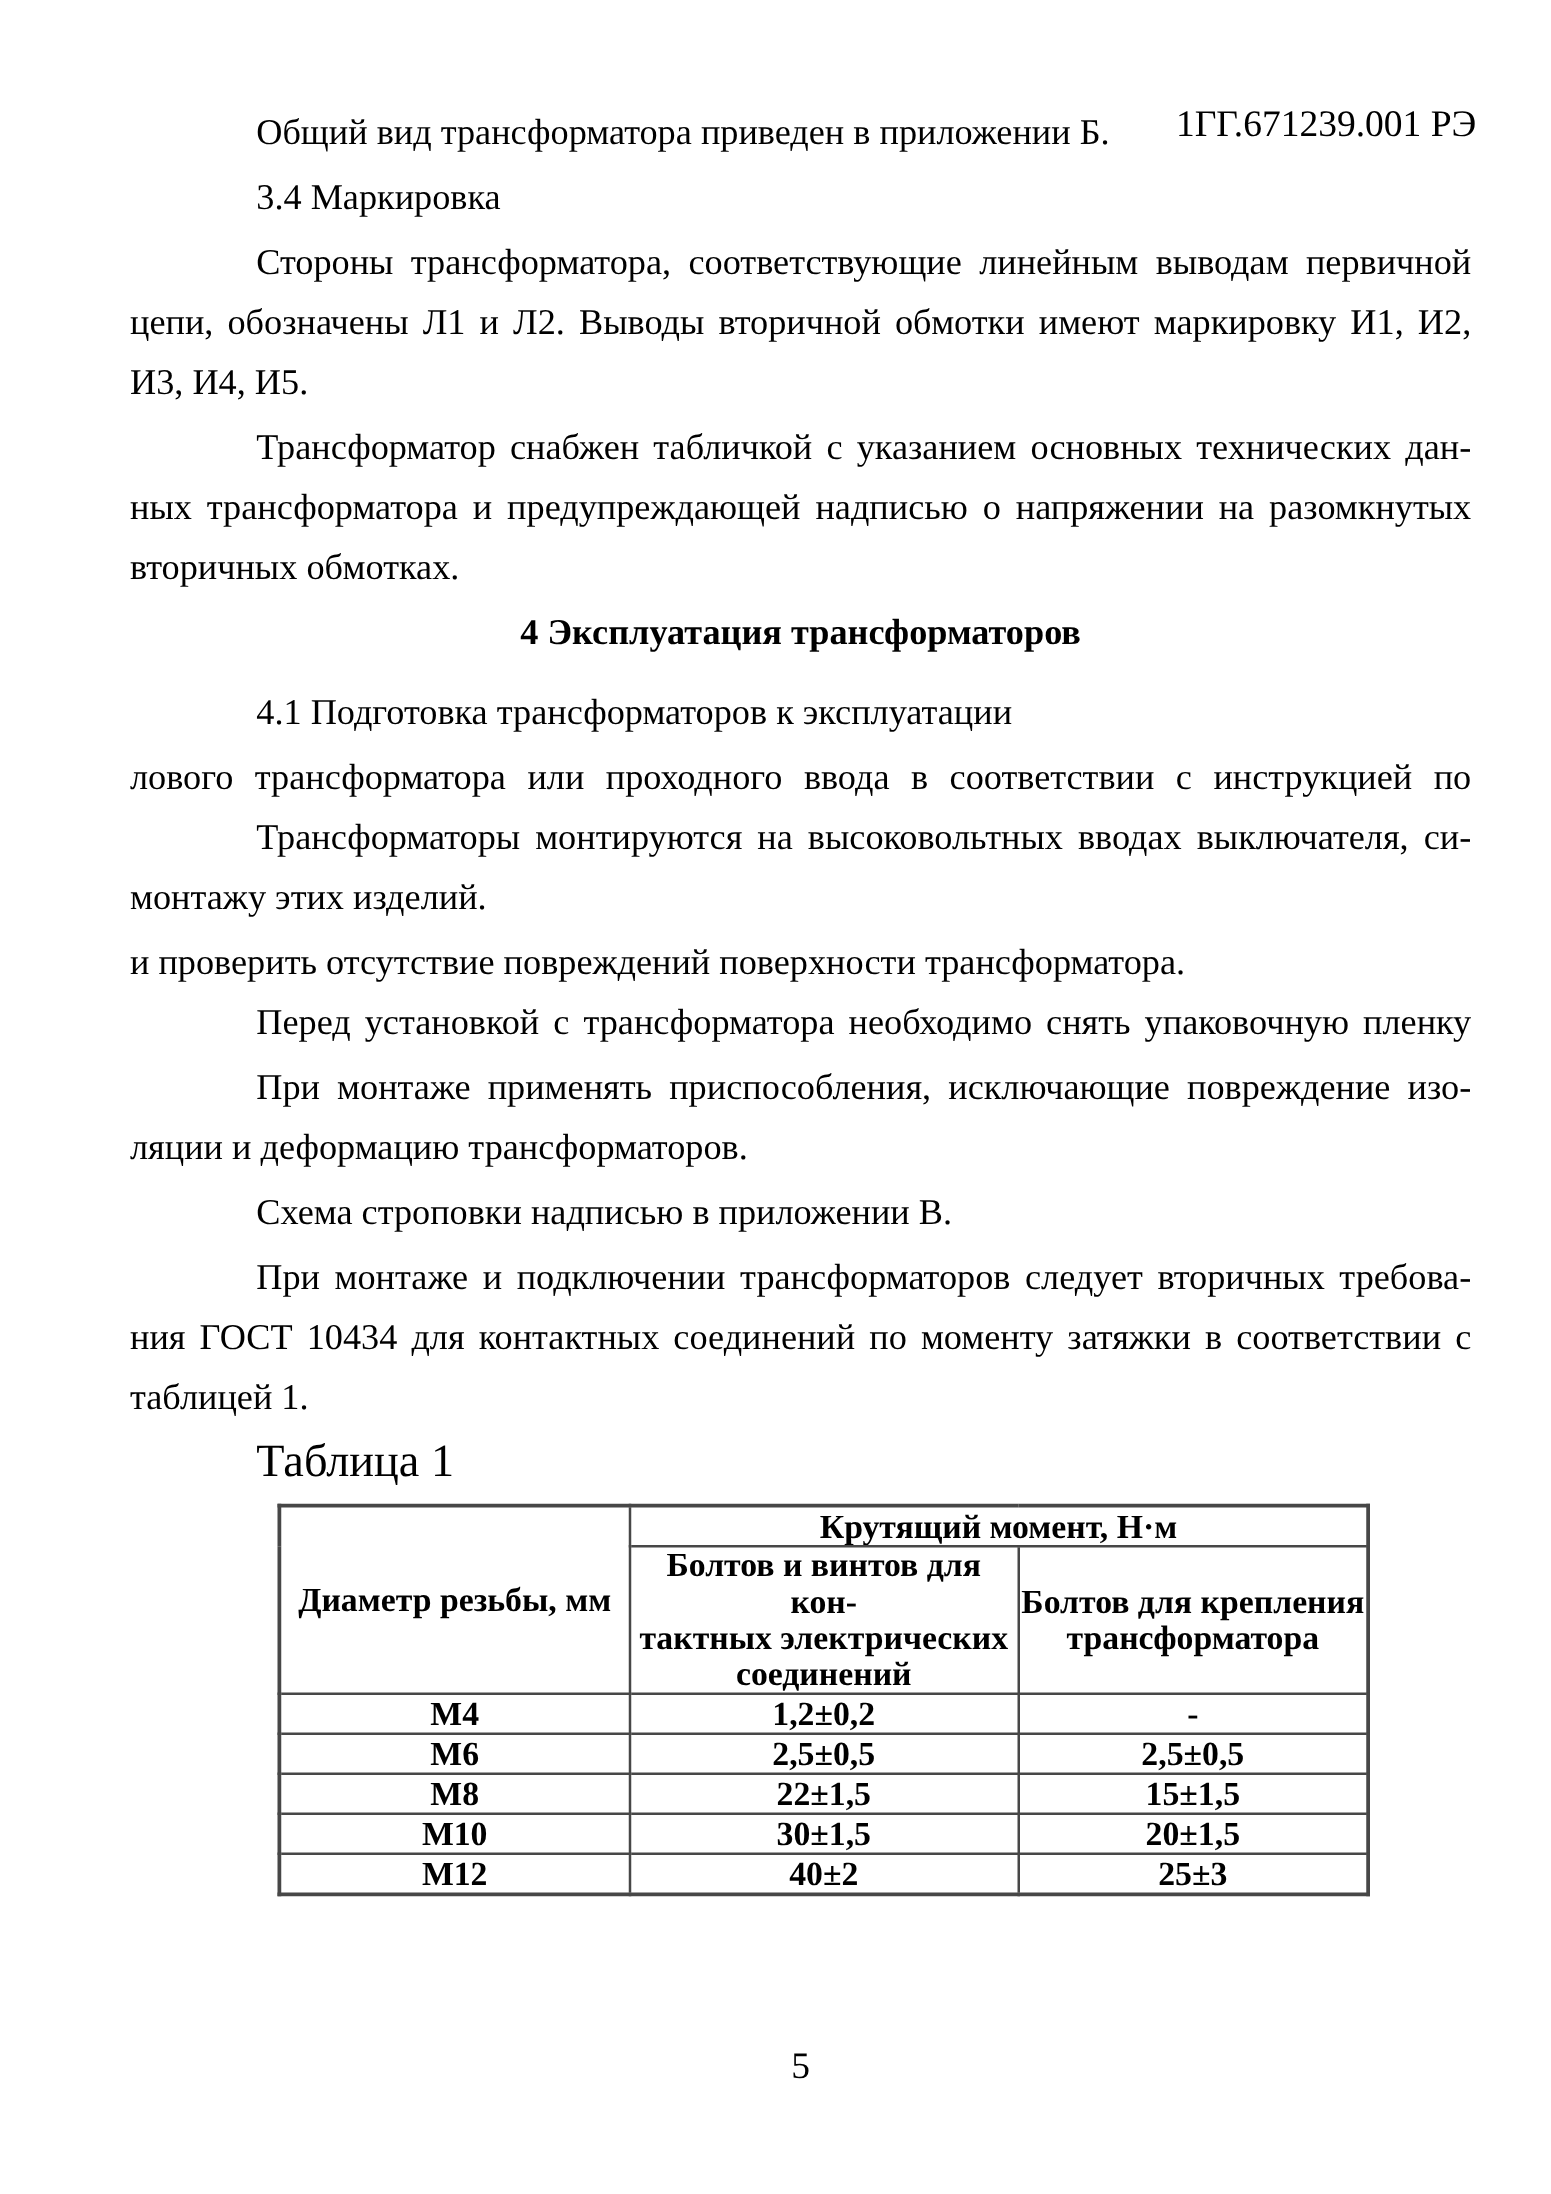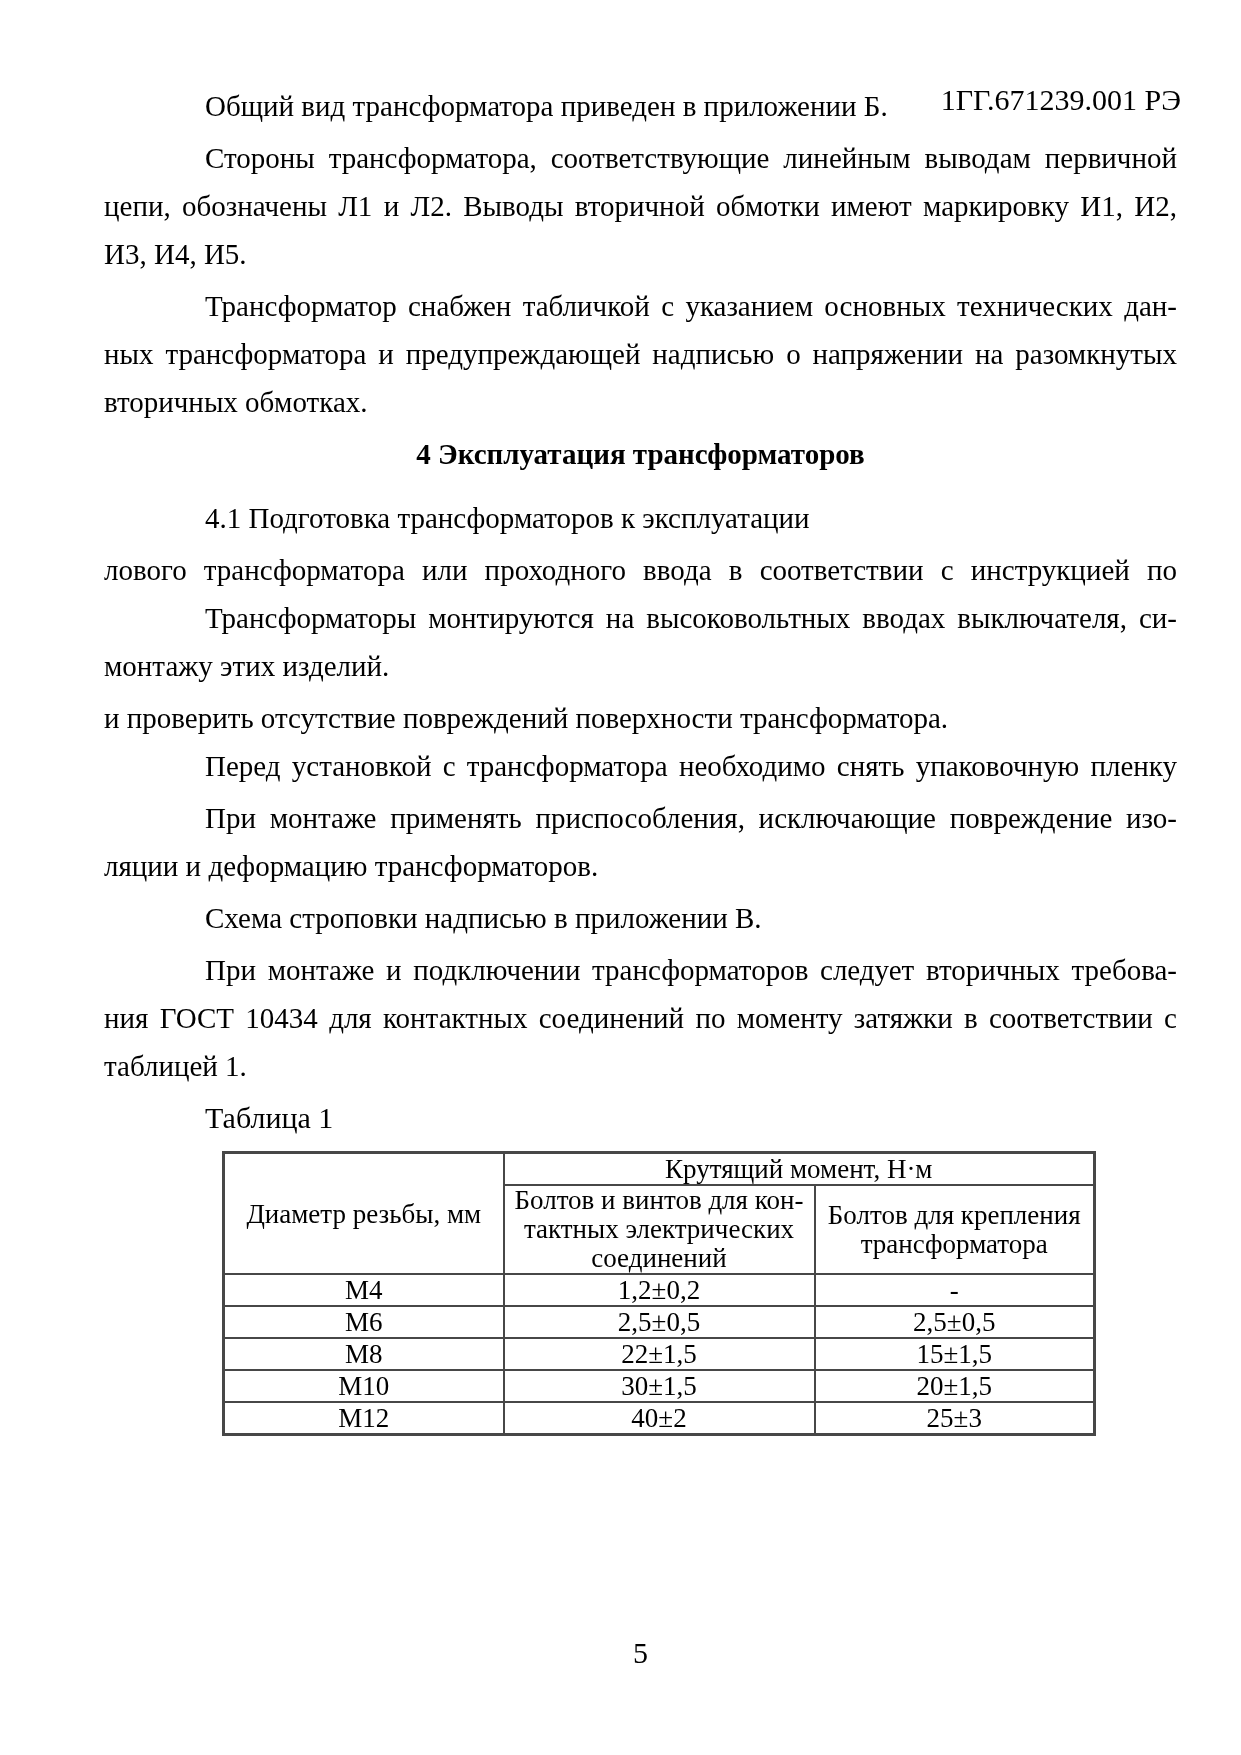--- a/index.html
+++ b/index.html
@@ -40,36 +40,36 @@
   }
   .line.last { text-align-last: auto; }
   .line.first { text-indent: 101px; }
   .heading { margin: 4px 0 16px 0; font-weight: bold; }
   .heading .line {
     text-align: right;
     text-align-last: center;
     text-indent: 0;
   }
   .table-caption {
-    font-size: 30px;
+    font-size: 37px;
     line-height: 48px;
     text-indent: 101px;
     margin: 0 0 0 0;
   }
   .torque-table {
     margin: 9px 0 0 118px;
     width: 871px;
     border-collapse: collapse;
     table-layout: fixed;
     font-size: 27px;
     border: 3px solid #474747;
   }
   .torque-table th, .torque-table td {
     border: 2px solid #474747;
-    font-weight: normal;
+    font-weight: bold;
     text-align: center;
     vertical-align: middle;
     padding: 0;
     overflow: hidden;
   }
   tr.header-top { height: 31px; }
   tr.header-top th { line-height: 30px; }
   tr.header-sub { height: 88px; }
   tr.header-sub th .hline { line-height: 29px; }
   .col1-header { line-height: 34px; }
@@ -90,20 +90,23 @@
 
 <div class="page">
 
   <div class="doc-number">1ГГ.671239.001 РЭ</div>
 
   <div class="content">
 
     <div>
         <div class="para">
           <div class="line first last">Общий вид трансформатора приведен в приложении Б.</div>
+        </div>
+        <div class="para">
+          <div class="line first last">3.4 Маркировка</div>
         </div>
         <div class="para">
           <div class="line first">Стороны трансформатора, соответствующие линейным выводам первичной</div>
           <div class="line">цепи, обозначены Л1 и Л2. Выводы вторичной обмотки имеют маркировку И1, И2,</div>
           <div class="line last">И3, И4, И5.</div>
         </div>
         <div class="para">
           <div class="line first">Трансформатор снабжен табличкой с указанием основных технических дан-</div>
           <div class="line">ных трансформатора и предупреждающей надписью о напряжении на разомкнутых</div>
           <div class="line last">вторичных обмотках.</div>

